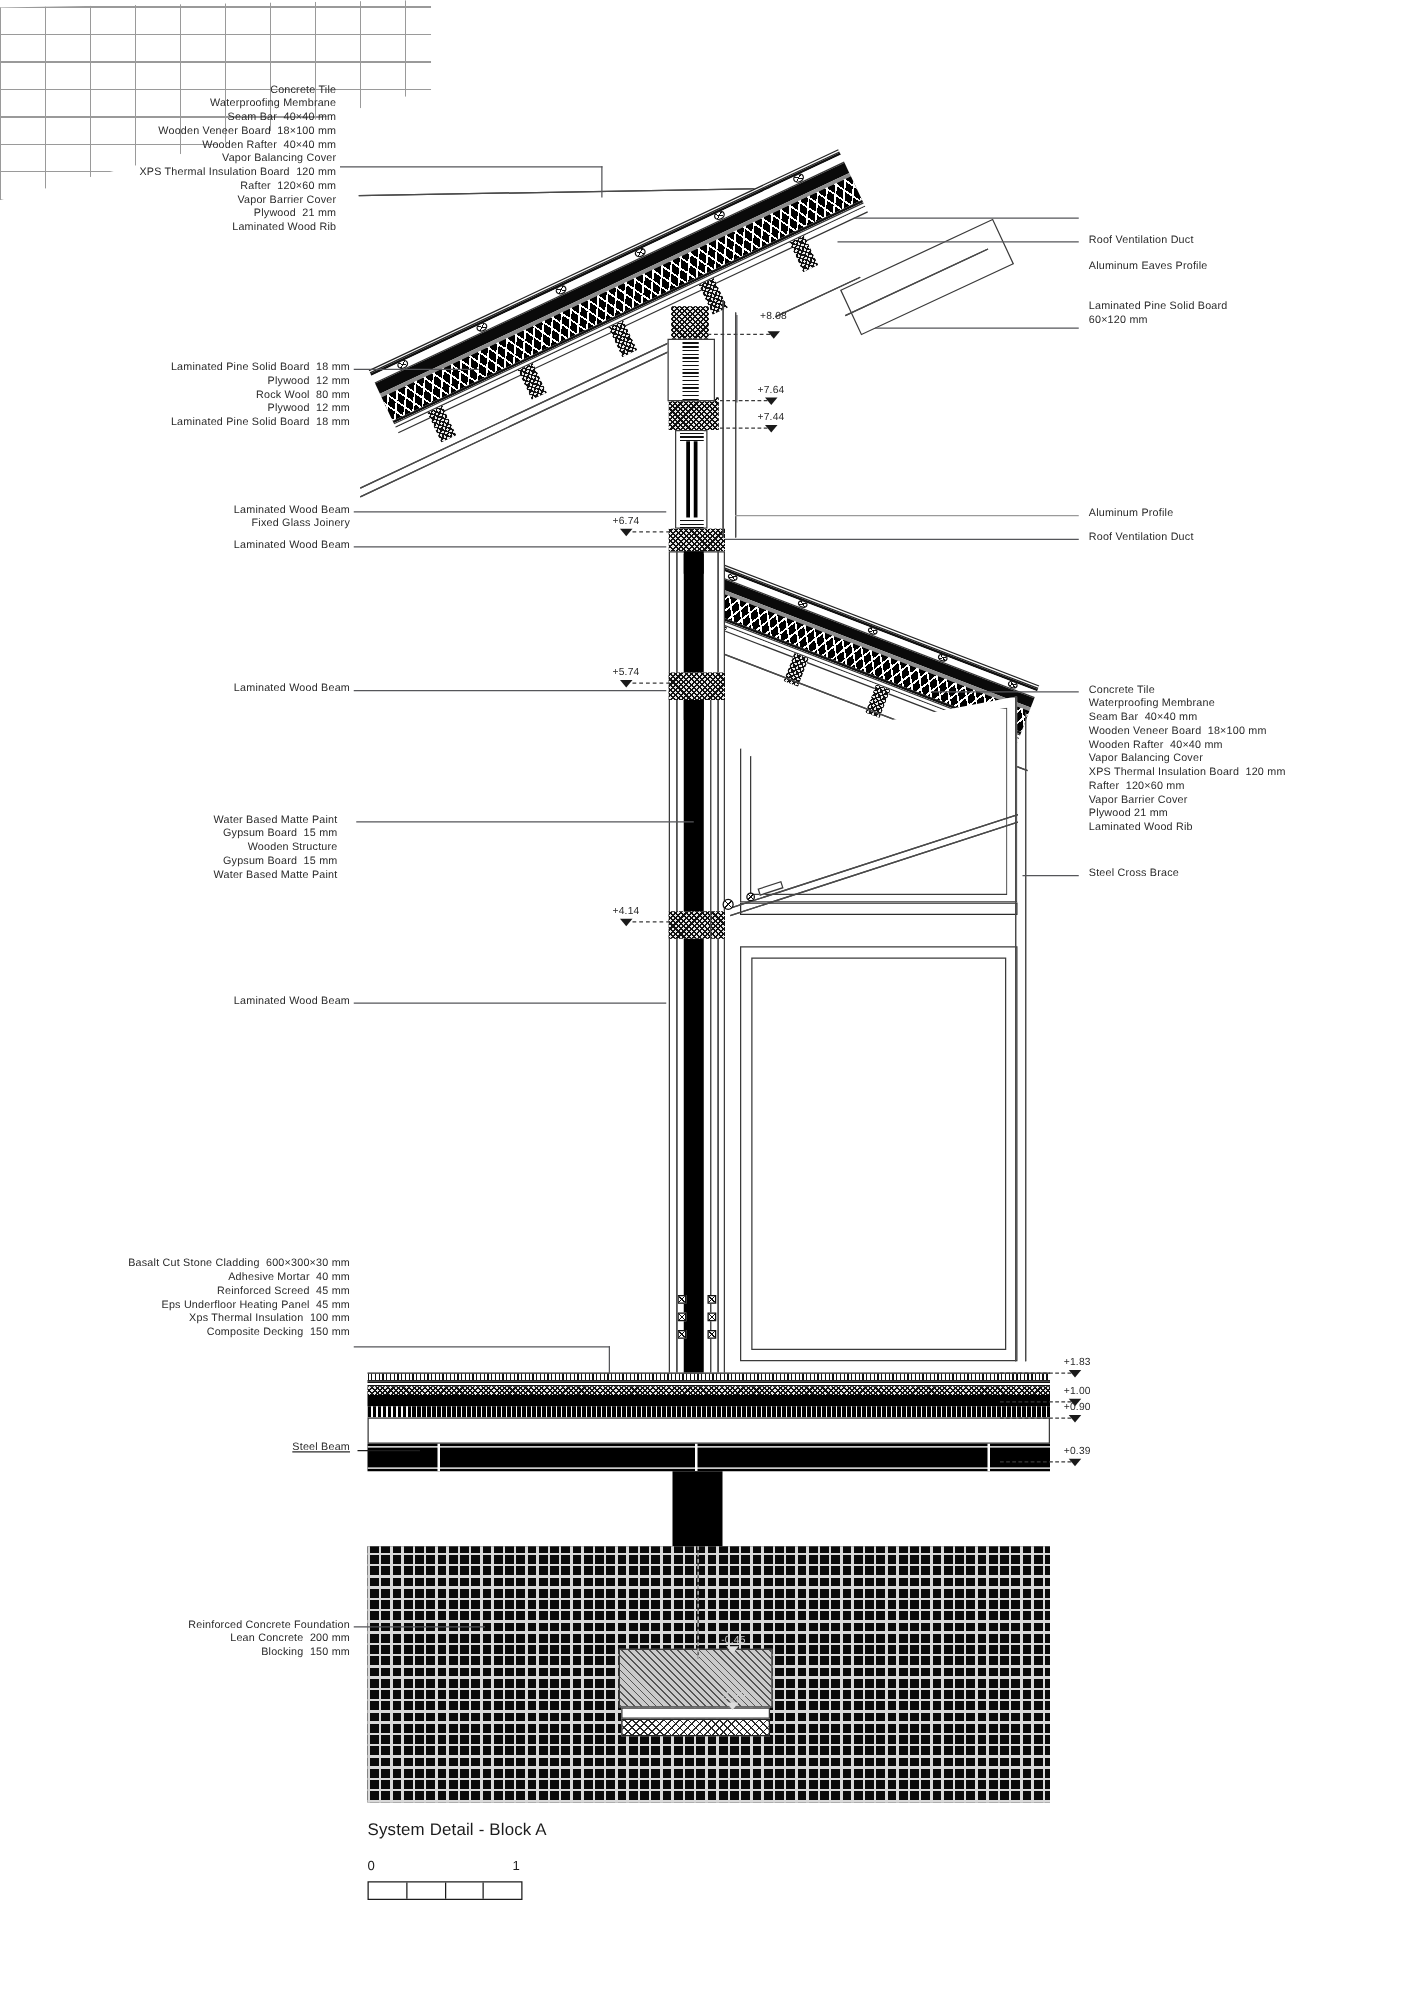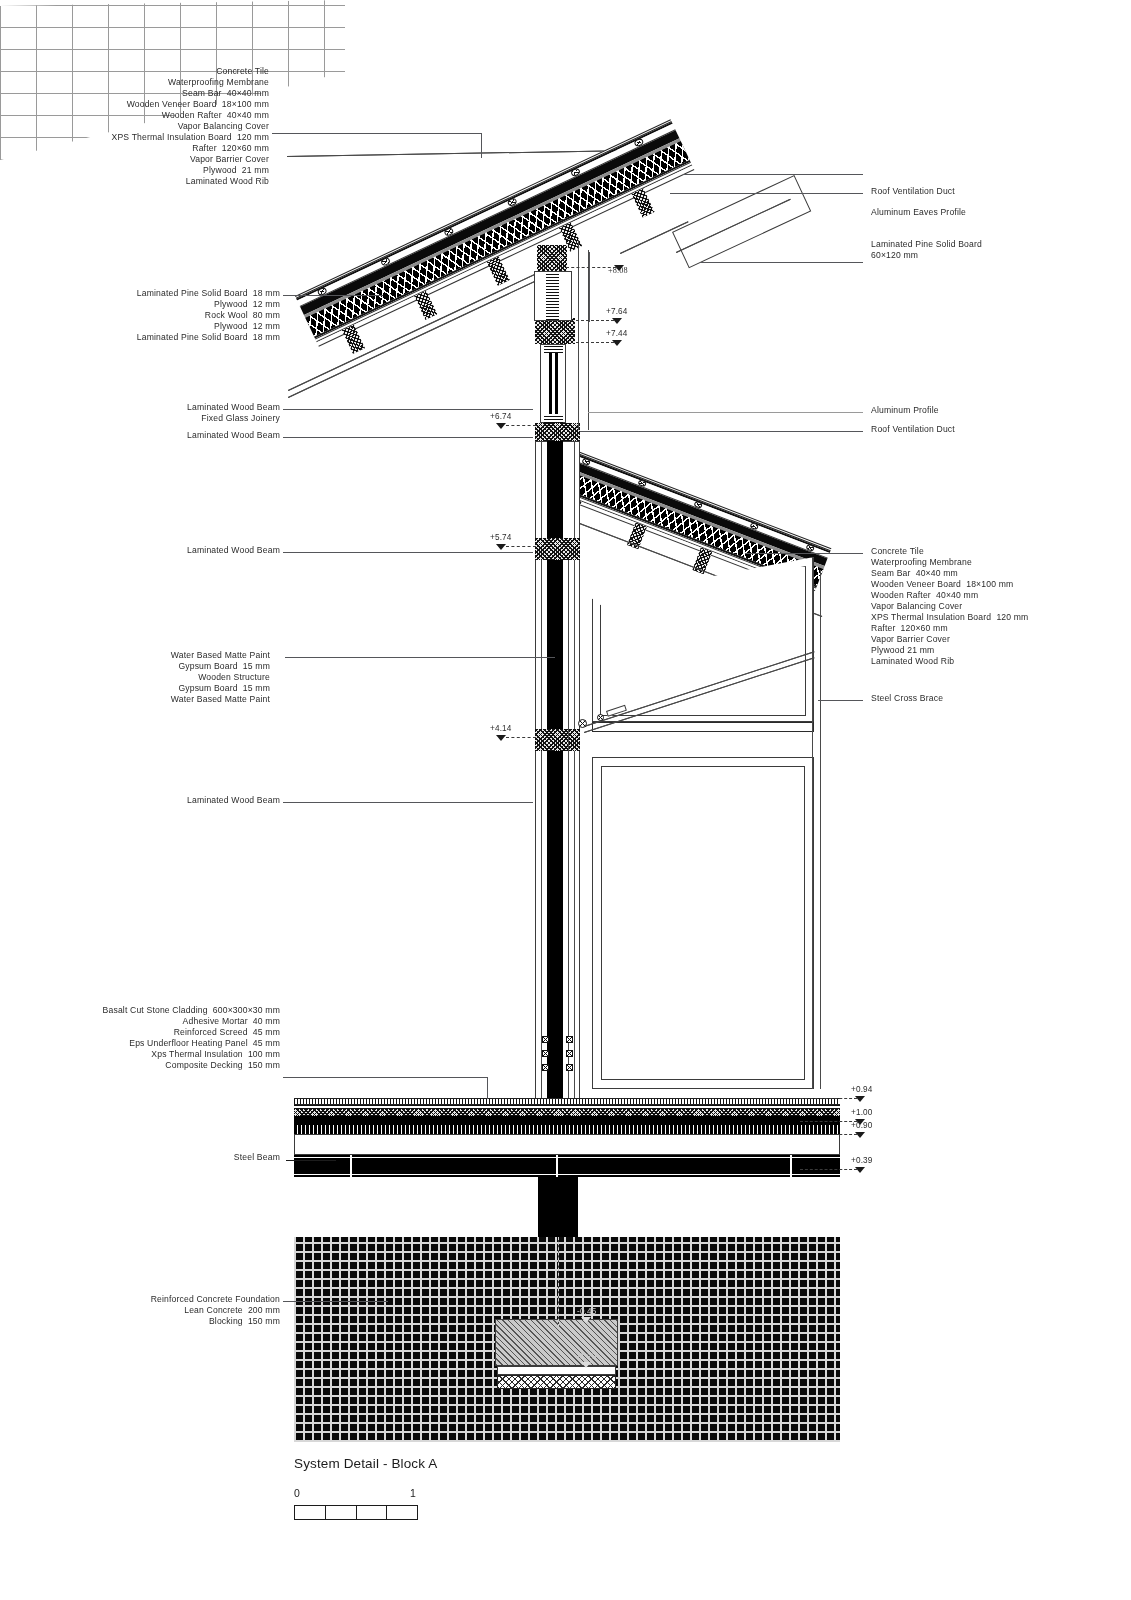--- a/index.html
+++ b/index.html
@@ -337,21 +337,21 @@
     <div class="anno right" style="right:861px; top:650px; width:280px;"><div>Water Based Matte Paint</div><div>Gypsum Board  15 mm</div><div>Wooden Structure</div><div>Gypsum Board  15 mm</div><div>Water Based Matte Paint</div></div>
     <div class="leader" style="left:285px; top:657px; width:270px;"></div>
 
     <div class="anno right" style="right:851px; top:795px; width:250px;"><div>Laminated Wood Beam</div></div>
     <div class="leader" style="left:283px; top:802px; width:250px;"></div>
 
     <div class="anno right" style="right:851px; top:1005px; width:380px;"><div>Basalt Cut Stone Cladding  600×300×30 mm</div><div>Adhesive Mortar  40 mm</div><div>Reinforced Screed  45 mm</div><div>Eps Underfloor Heating Panel  45 mm</div><div>Xps Thermal Insulation  100 mm</div><div>Composite Decking  150 mm</div></div>
     <div class="leader" style="left:283px; top:1077px; width:205px;"></div>
     <div class="leader" style="left:487px; top:1077px; width:0; height:22px; border-top:none; border-left:0.7px solid #55565a;"></div>
 
-    <div class="anno right" style="right:851px; top:1152px; width:250px;"><div>Steel Beam</div></div>
+    <div class="anno right" style="right:851px; top:1152px; width:250px;text-decoration:underline;"><div>Steel Beam</div></div>
     <div class="leader" style="left:286px; top:1160px; width:50px; border-top-width:1.2px; border-top-color:#1c1c1c;"></div>
 
     <div class="anno right" style="right:851px; top:1294px; width:280px;"><div>Reinforced Concrete Foundation</div><div>Lean Concrete  200 mm</div><div>Blocking  150 mm</div></div>
     <div class="leader" style="left:283px; top:1301px; width:105px;"></div>
   </div>
 
   <div>
 
     <div class="anno left" style="left:871px; top:167px; width:250px;margin-top:40px;"><div>Aluminum Eaves Profile</div></div>
     <div class="leader" style="left:683px; top:174px; width:180px;"></div>
@@ -371,21 +371,21 @@
     <div class="anno left" style="left:871px; top:546px; width:260px;"><div>Concrete Tile</div><div>Waterproofing Membrane</div><div>Seam Bar  40×40 mm</div><div>Wooden Veneer Board  18×100 mm</div><div>Wooden Rafter  40×40 mm</div><div>Vapor Balancing Cover</div><div>XPS Thermal Insulation Board  120 mm</div><div>Rafter  120×60 mm</div><div>Vapor Barrier Cover</div><div>Plywood 21 mm</div><div>Laminated Wood Rib</div></div>
     <div class="leader" style="left:745px; top:553px; width:118px;"></div>
     <div class="leader" style="left:745px; top:553px; width:0; height:0; border-top:none;"></div>
 
     <div class="anno left" style="left:871px; top:693px; width:250px;"><div>Steel Cross Brace</div></div>
     <div class="leader" style="left:818px; top:700px; width:45px;"></div>
   </div>
 
   <div>
 
-    <div class="elev" style="left:608px; top:266px;font-family:Liberation Serif, serif;">+8.08</div>
+    <div class="elev" style="left:608px; top:248px;">+8.08</div>
     <div class="elev-tri" style="left:614px; top:265px;"></div>
     <div class="elev-dash" style="left:566px; top:267px; width:50px;"></div>
 
     <div class="elev" style="left:606px; top:307px;">+7.64</div>
     <div class="elev-tri" style="left:612px; top:318px;"></div>
     <div class="elev-dash" style="left:576px; top:320px; width:38px;"></div>
     <div class="elev-vline" style="left:589px; top:252px; height:70px;"></div>
 
     <div class="elev" style="left:606px; top:329px;">+7.44</div>
     <div class="elev-tri" style="left:612px; top:340px;"></div>
@@ -396,21 +396,21 @@
     <div class="elev-dash" style="left:506px; top:425px; width:30px;"></div>
 
     <div class="elev" style="left:490px; top:533px;">+5.74</div>
     <div class="elev-tri" style="left:496px; top:544px;"></div>
     <div class="elev-dash" style="left:506px; top:546px; width:30px;"></div>
 
     <div class="elev" style="left:490px; top:724px;">+4.14</div>
     <div class="elev-tri" style="left:496px; top:735px;"></div>
     <div class="elev-dash" style="left:506px; top:737px; width:30px;"></div>
 
-    <div class="elev" style="left:851px; top:1085px;">+0.94</div>
+    <div class="elev" style="left:851px; top:1085px;">+1.83</div>
     <div class="elev-tri" style="left:855px; top:1096px;"></div>
     <div class="elev-dash" style="left:800px; top:1098px; width:57px;"></div>
 
     <div class="elev" style="left:851px; top:1108px;">+1.00</div>
     <div class="elev-tri" style="left:855px; top:1119px;"></div>
     <div class="elev-dash" style="left:800px; top:1121px; width:57px;"></div>
 
     <div class="elev" style="left:851px; top:1121px;">+0.90</div>
     <div class="elev-tri" style="left:855px; top:1132px;"></div>
     <div class="elev-dash" style="left:800px; top:1134px; width:57px;"></div>

